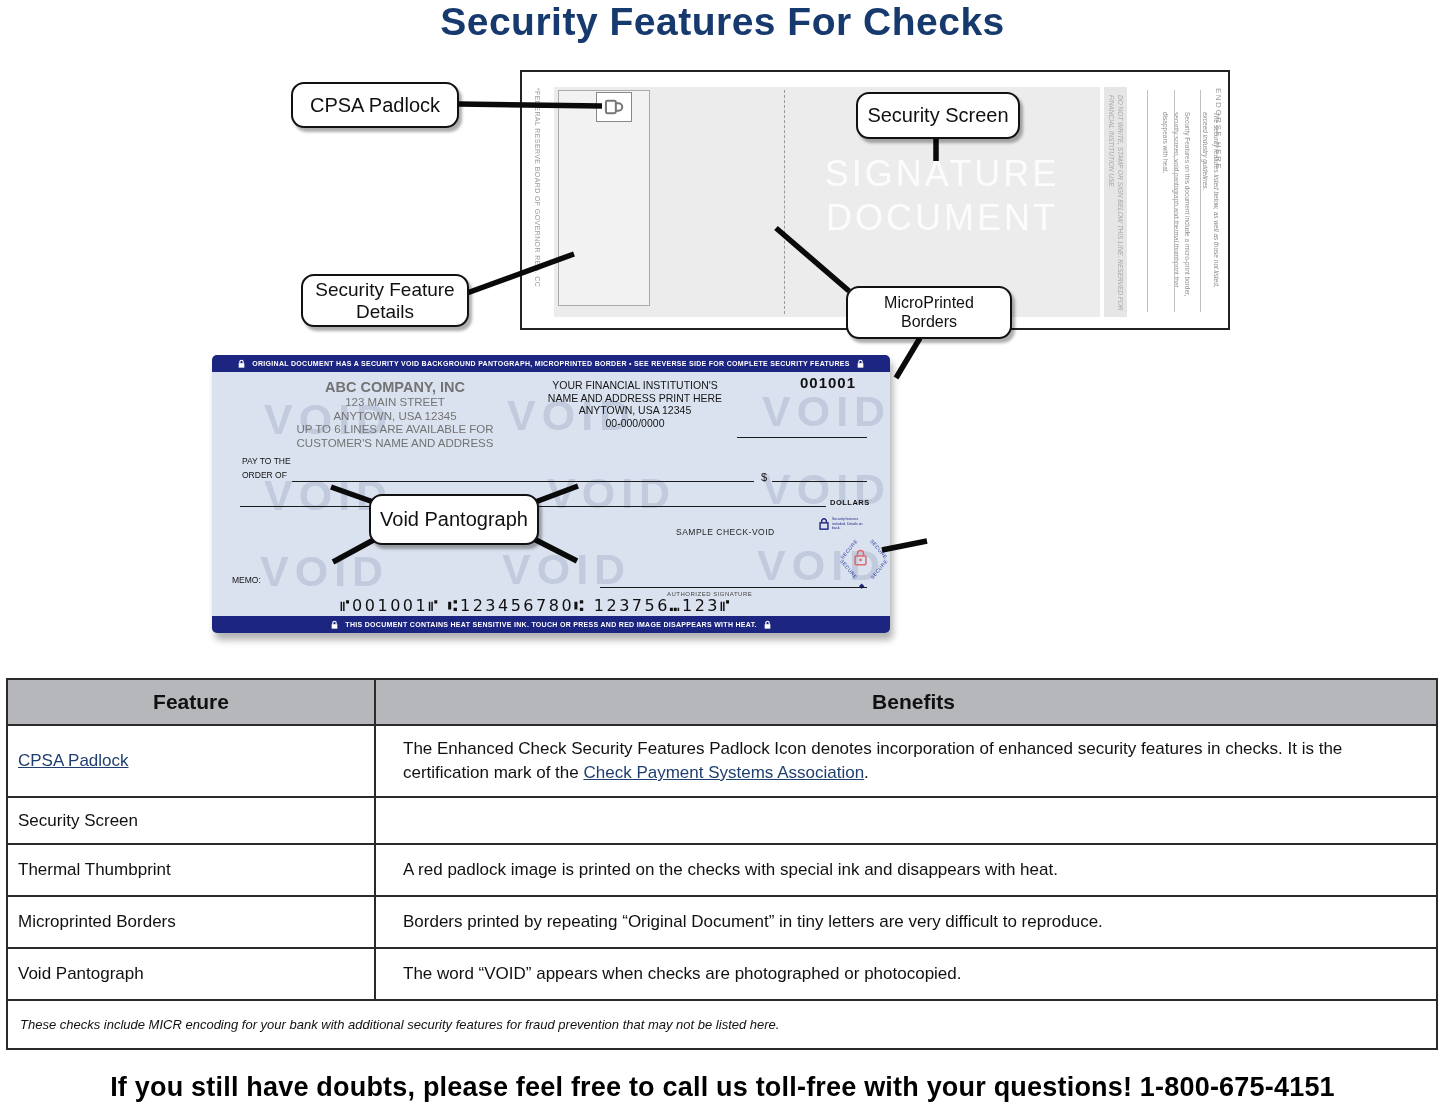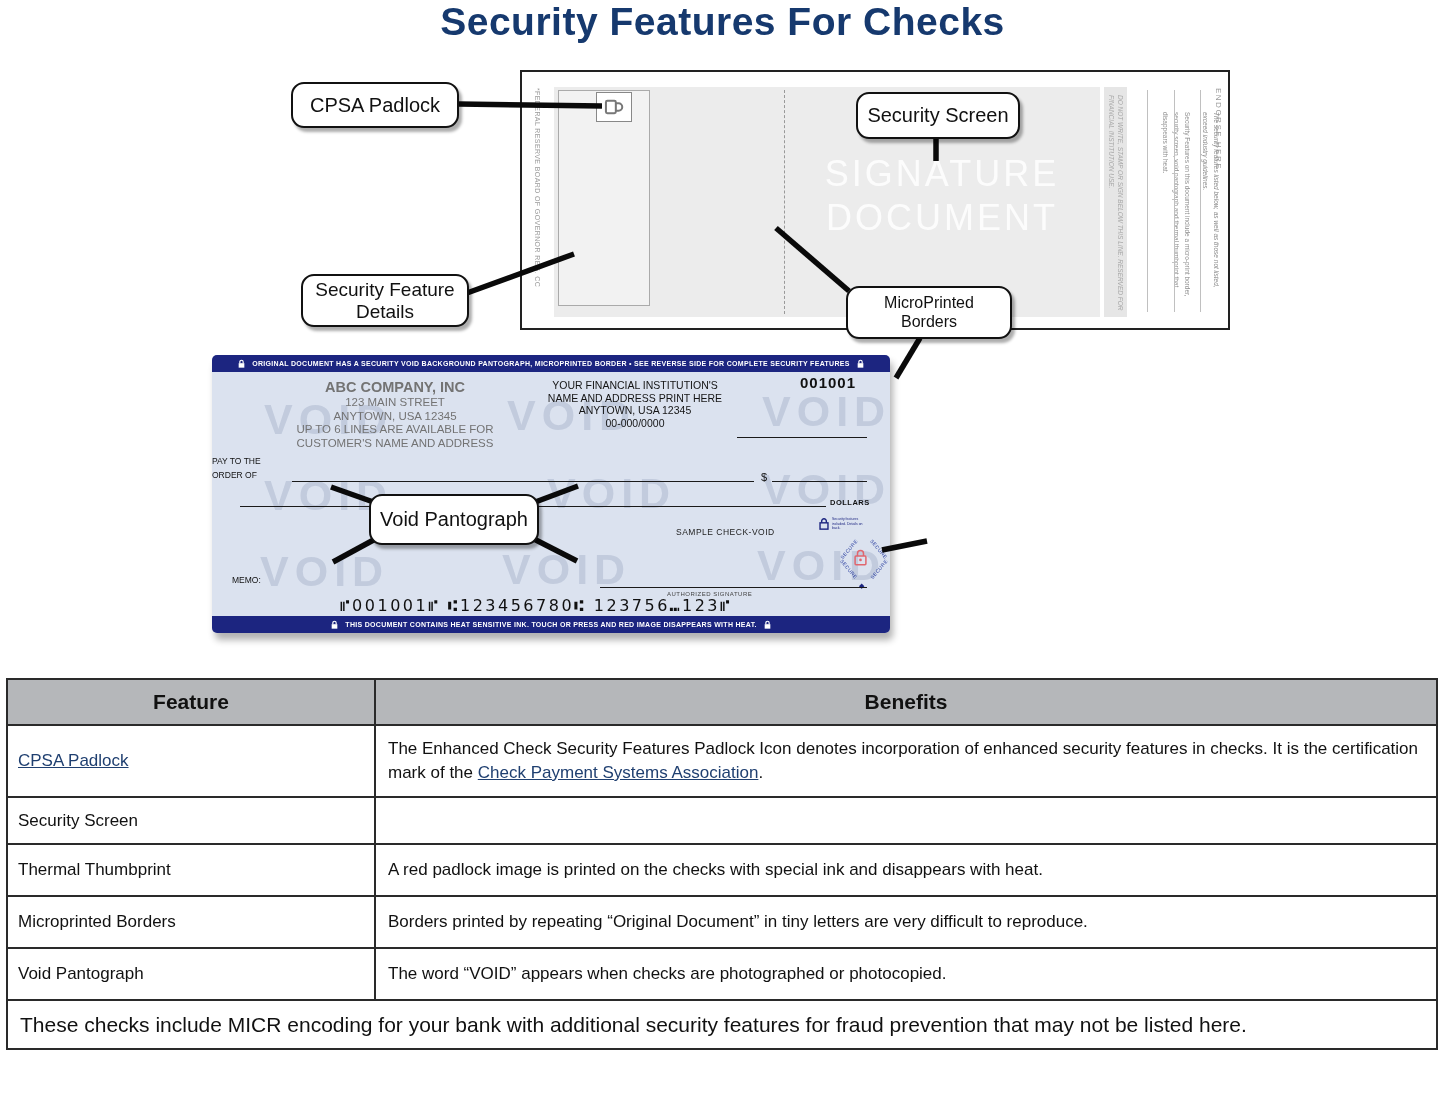--- a/index.html
+++ b/index.html
@@ -55,21 +55,21 @@
     letter-spacing:6px; z-index:1; }
   .cf-company { position:absolute; left:28px; top:24px; width:310px; text-align:center;
     color:#737373; z-index:3; }
   .cf-company .l1 { font-size:14.5px; font-weight:bold; margin-bottom:1px; }
   .cf-company .ln { font-size:11.5px; line-height:1.18; }
   .cf-inst { position:absolute; left:333px; top:24px; width:180px; text-align:center;
     font-size:10.5px; line-height:1.2; color:#141414; z-index:3; }
   .cf-number { position:absolute; left:588px; top:19px; font-size:15px; font-weight:bold;
     letter-spacing:1px; color:#111; z-index:3; }
   .rule { position:absolute; border-bottom:1.5px solid #1a1a1a; z-index:3; }
-  .cf-payto { position:absolute; left:0; top:100px; font-size:8.5px; line-height:1.6;
+  .cf-payto { position:absolute; left:30px; top:100px; font-size:8.5px; line-height:1.6;
     color:#111; z-index:3; }
   .cf-dollar { position:absolute; left:549px; top:116px; font-size:11px; color:#111; z-index:3; }
   .cf-dollars-lbl { position:absolute; left:618px; top:143px; font-size:7.5px; font-weight:bold;
     letter-spacing:.5px; color:#111; z-index:3; }
   .cf-sample { position:absolute; left:464px; top:172px; font-size:8.5px; letter-spacing:.5px;
     color:#222; z-index:3; }
   .cf-cpsa { position:absolute; left:606px; top:162px; display:flex; gap:2px; z-index:3; }
   .cf-cpsa-note { width:36px; font-size:3.5px; line-height:1.3; color:#1c2580; }
   .thermal { position:absolute; left:622px; top:177px; width:56px; height:62px; z-index:3; }
   .thermal .secure { position:absolute; font-size:5px; color:#2a3fa0; letter-spacing:.5px; }
@@ -86,25 +86,25 @@
     letter-spacing:2.5px; font-family:"DejaVu Sans", sans-serif; z-index:3; }
 
   
   .tbl { position:absolute; left:6px; top:678px; width:1432px; border:2.5px solid #2a2a2a;
     z-index:2; background:#fff; }
   .trow { display:flex; border-top:2px solid #2a2a2a; }
   .trow.first { border-top:none; }
   .tcell-f { width:368px; flex:none; border-right:2px solid #2a2a2a; display:flex;
     align-items:center; padding:0 10px; font-size:17px; color:#111; }
   .tcell-b { flex:1; display:flex; align-items:center; padding:6px 12px; font-size:17px;
-    color:#111; line-height:1.4; }
+    color:#111; line-height:1.4;margin-left:15px; }
   .thead { background:#b5b7ba; }
   .thead .tcell-f, .thead .tcell-b { justify-content:center; font-weight:bold; font-size:21px; padding:0; }
   .tfoot-cell { width:100%; display:flex; align-items:center; padding:4px 12px;
-    font-size:21px; color:#111; }
+    font-size:13px; color:#111;font-style:italic; }
   .link { color:#1f3f70; text-decoration:underline; cursor:pointer; }
 
   
   .cta { position:absolute; left:0; top:1072px; width:100%; text-align:center;
     font-size:27px; font-weight:bold; color:#000; letter-spacing:.2px; }
 
   .h44{height:44px;} .h72{height:72px;} .h47{height:47px;} .h52{height:52px;} .h49{height:49px;}
 </style>
 </head>
 <body>
@@ -294,14 +294,15 @@
     <div class="trow h52">
       <div class="tcell-f">Void Pantograph</div>
       <div class="tcell-b">The word “VOID” appears when checks are photographed or photocopied.</div>
     </div>
 
     <div class="trow h49">
       <div class="tfoot-cell">These checks include MICR encoding for your bank with additional security features for fraud prevention that may not be listed here.</div>
     </div>
   </div>
 
+  <div class="cta">If you still have doubts, please feel free to call us toll-free with your questions! 1-800-675-4151</div>
 
 </div>
 
 </body></html>

